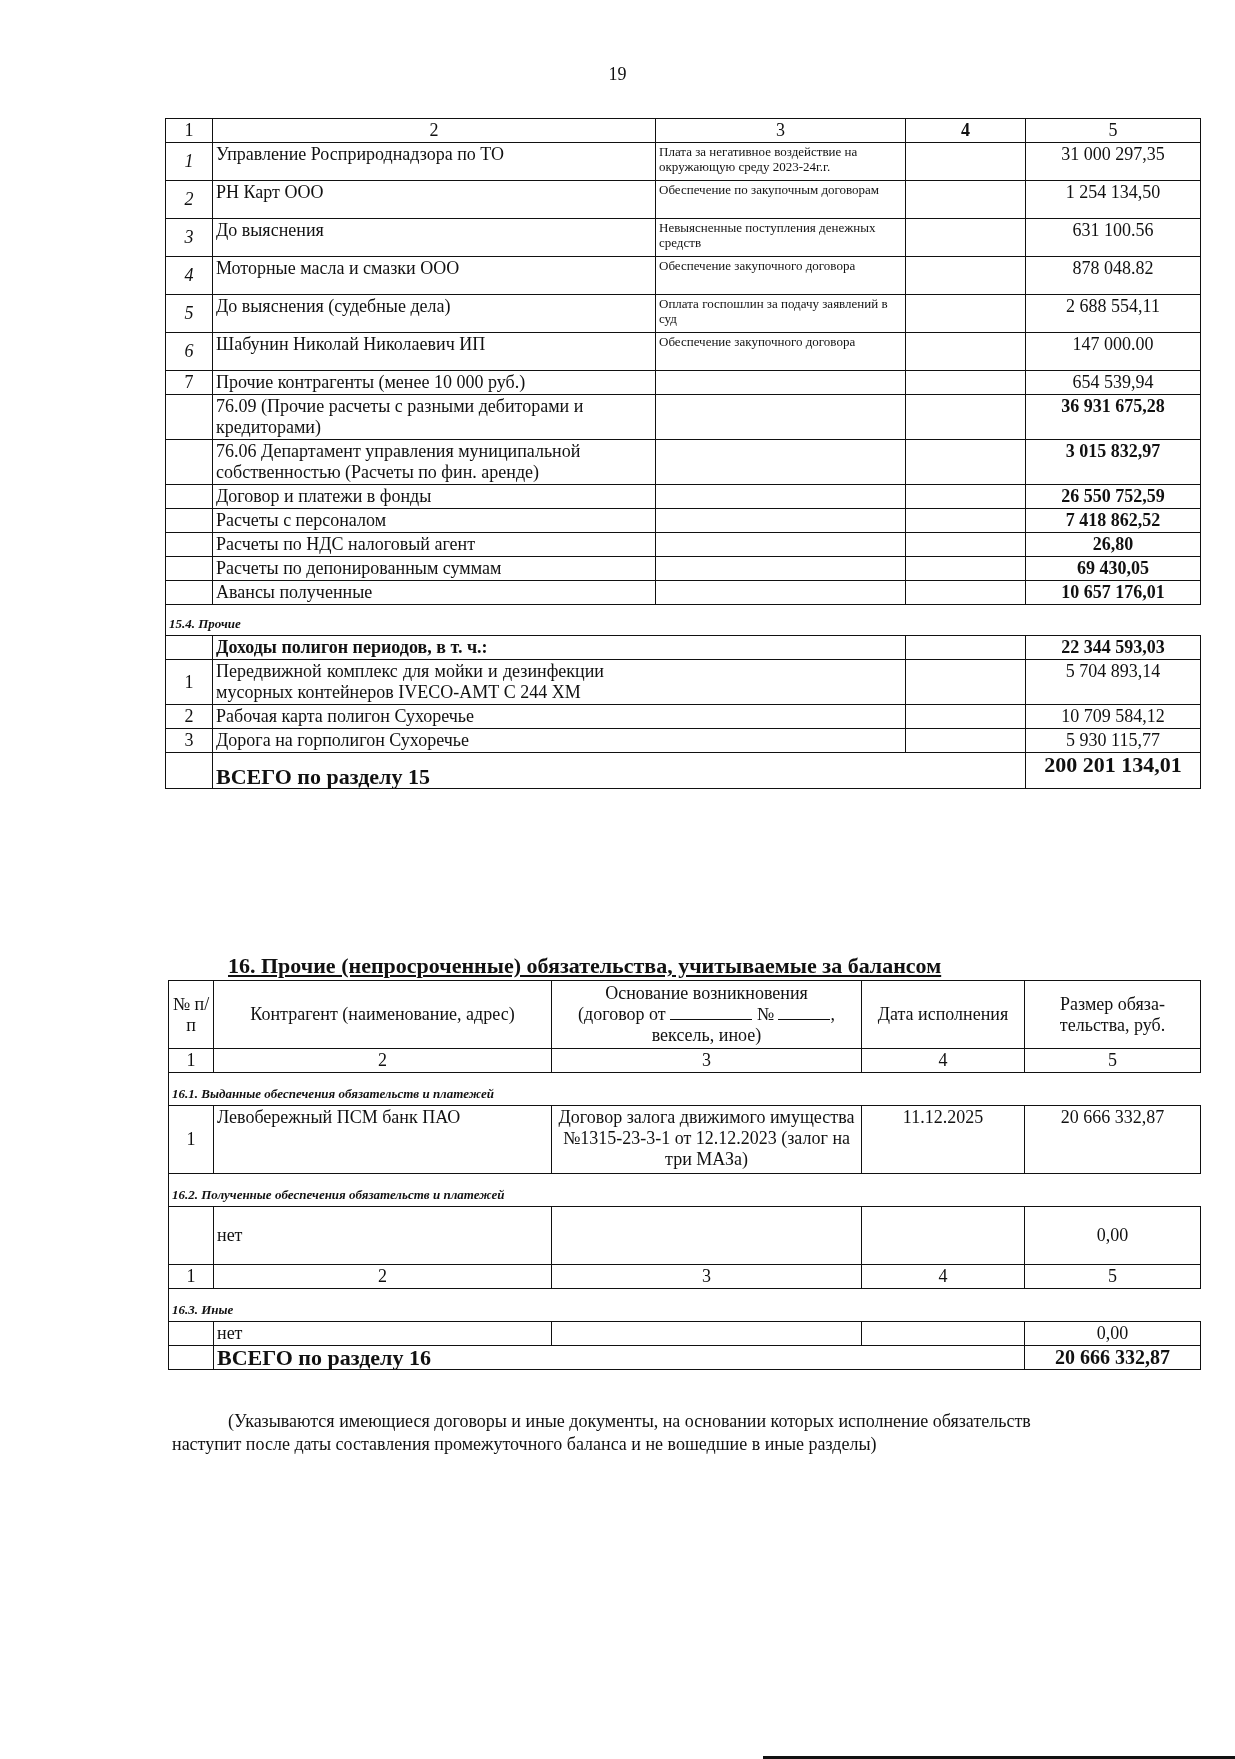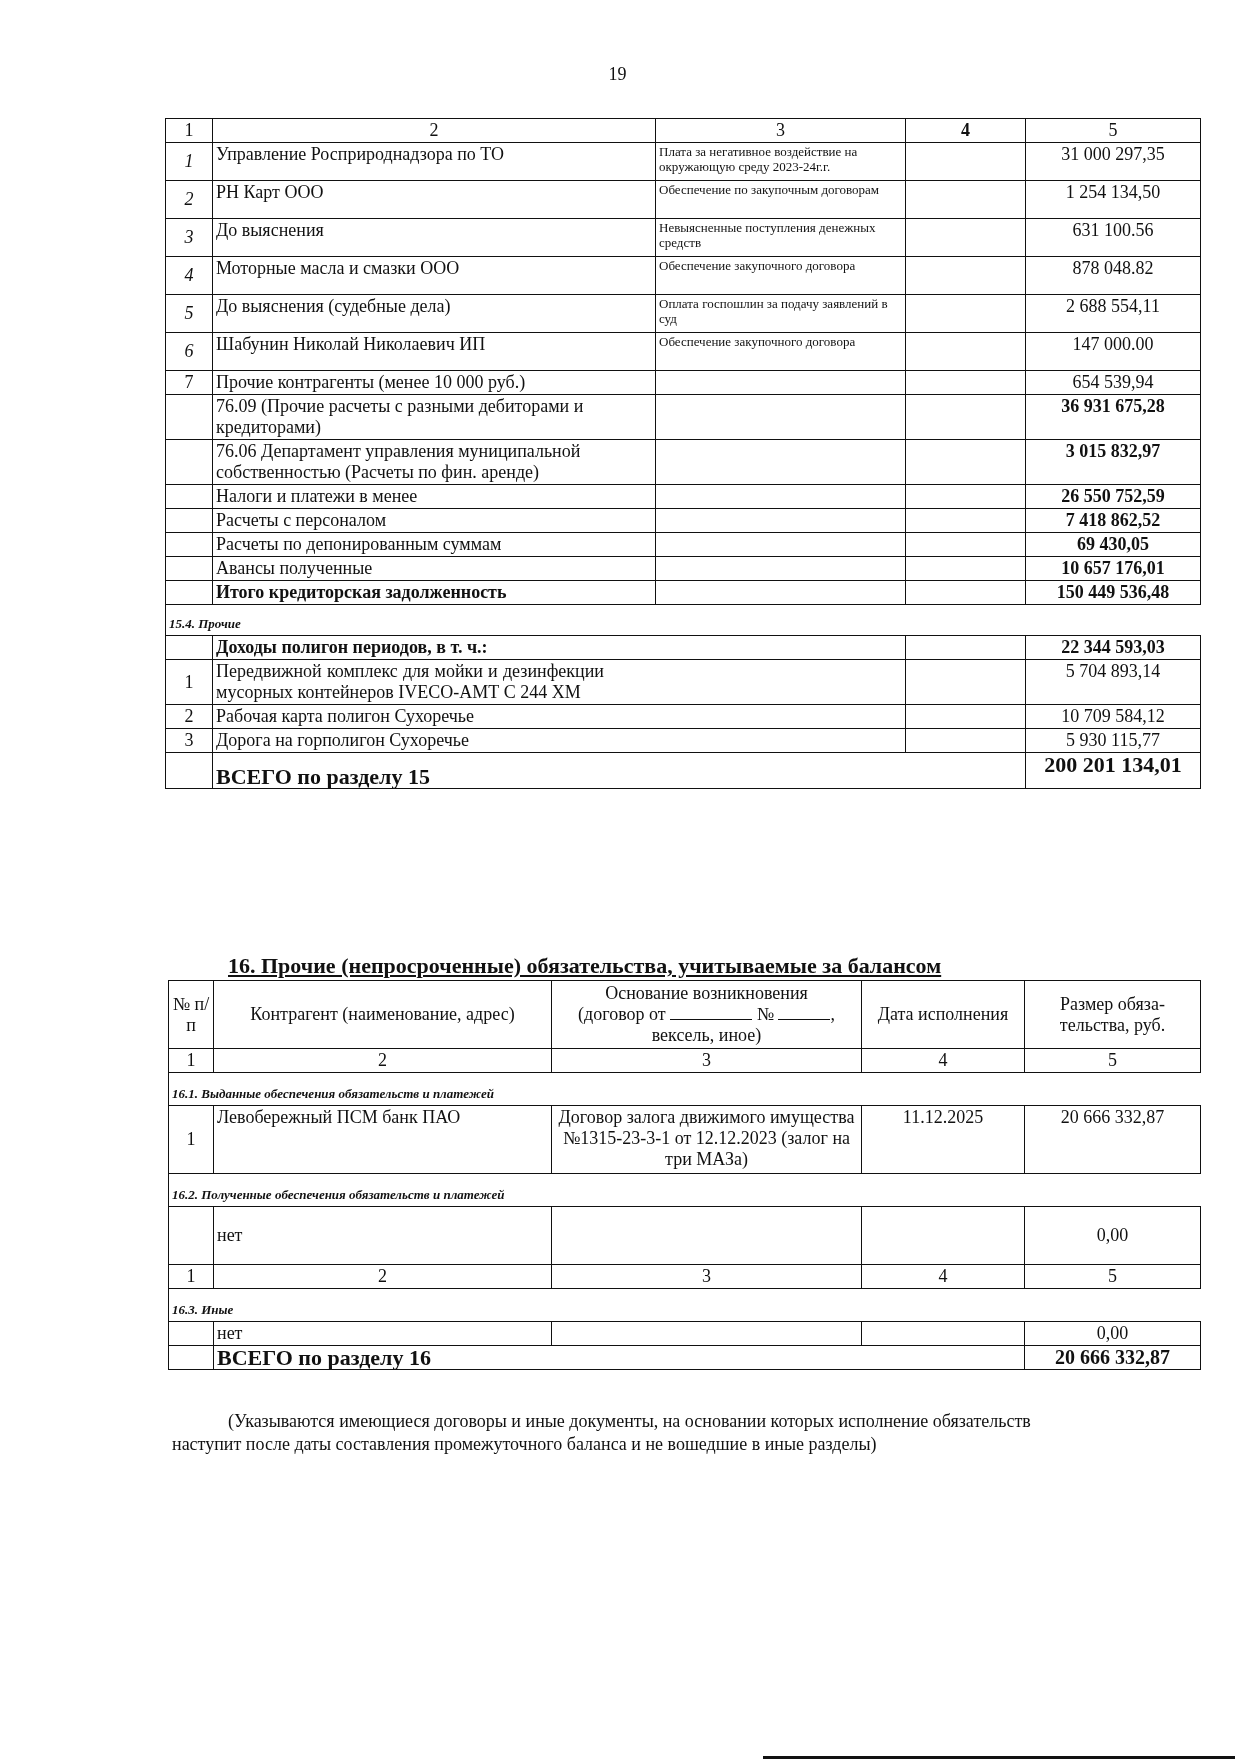--- a/index.html
+++ b/index.html
@@ -103,52 +103,52 @@
   </tr>
   <tr>
     <td></td>
     <td>76.06 Департамент управления муниципальной собственностью (Расчеты по фин. аренде)</td>
     <td></td>
         <td></td>
     <td class="val b">3 015 832,97</td>
   </tr>
   <tr>
     <td></td>
-    <td>Налоги и платежи в менее</td>
+    <td>Договор и платежи в фонды</td>
     <td></td>
         <td></td>
     <td class="val b">26 550 752,59</td>
   </tr>
   <tr>
     <td></td>
     <td>Расчеты с персоналом</td>
     <td></td>
         <td></td>
     <td class="val b">7 418 862,52</td>
   </tr>
   <tr>
     <td></td>
+    <td>Расчеты по НДС налоговый агент</td>
+    <td></td>
+        <td></td>
+    <td class="val b">26,80</td>
+  </tr>
+  <tr>
+    <td></td>
     <td>Расчеты по депонированным суммам</td>
     <td></td>
         <td></td>
     <td class="val b">69 430,05</td>
   </tr>
   <tr>
     <td></td>
     <td>Авансы полученные</td>
     <td></td>
         <td></td>
     <td class="val b">10 657 176,01</td>
-  </tr>
-  <tr>
-    <td></td>
-    <td class="b">Итого кредиторская задолженность</td>
-    <td></td>
-        <td></td>
-    <td class="val b">150 449 536,48</td>
   </tr>
   <tr>
     <td colspan="5" class="sec" style="padding-top:8px">15.4. Прочие</td>
   </tr>
   <tr>
     <td></td>
     <td colspan="2" class="b">Доходы полигон периодов, в т. ч.:</td>
     <td></td>
     <td class="val b">22 344 593,03</td>
   </tr>

